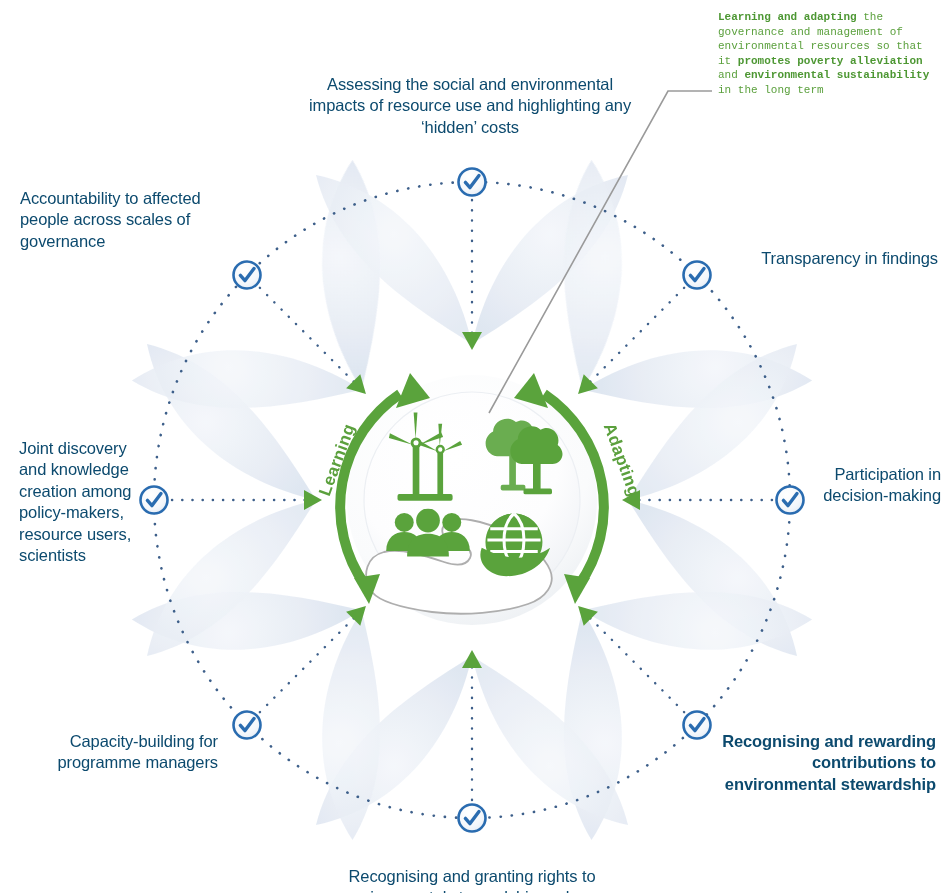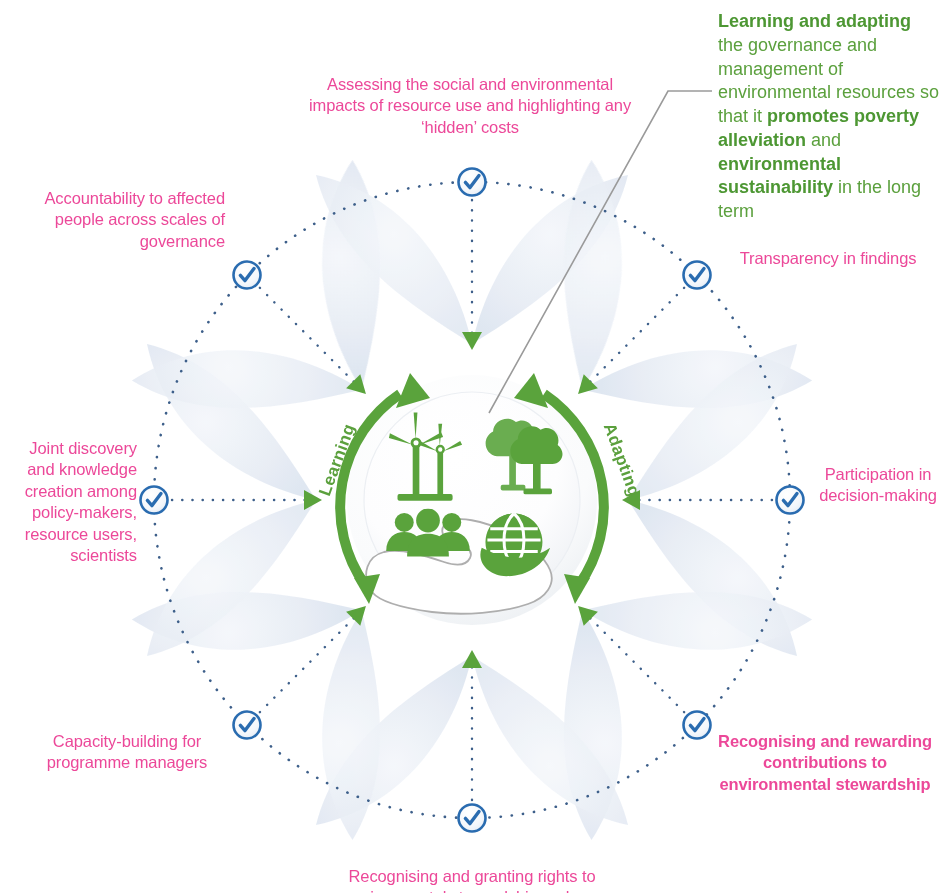--- a/index.html
+++ b/index.html
@@ -18,35 +18,36 @@
   
   .canvas {
     position: absolute; left: 0; top: 0;
     width: 944px; height: 893px;
     pointer-events: none;
   }
 
   
   .label {
     position: absolute;
-    color: #ec4899;
+    color: #0c4a6e;
     font-size: 16.5px;
     line-height: 1.30;
     letter-spacing: -0.1px;
   }
   .label.c  { text-align: center; }
-  .label.r  { text-align: right; }
-  .label.l  { text-align: center; }
+  .label.r  { }
+  .label.l  { text-align: right; }
 
   .callout {
     position: absolute;
     color: #5ba03d;
-    font-size: 18px;
+    font-size: 11px;
     line-height: 1.32;
     text-align: left;
+    font-family: Liberation Mono, monospace;
   }
   .callout b { font-weight: bold; color: #4d9733; }
 
   
   .arcword {
     position: absolute;
     color: #5ba03d;
     font-weight: bold;
     font-size: 17px;
     letter-spacing: 0.4px;

